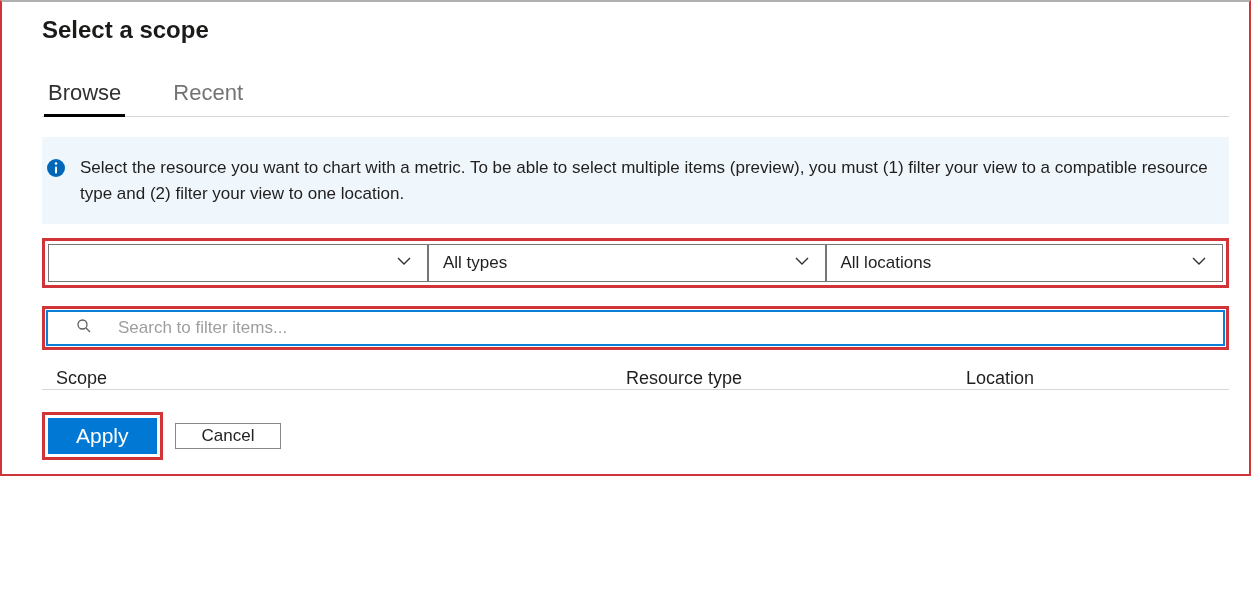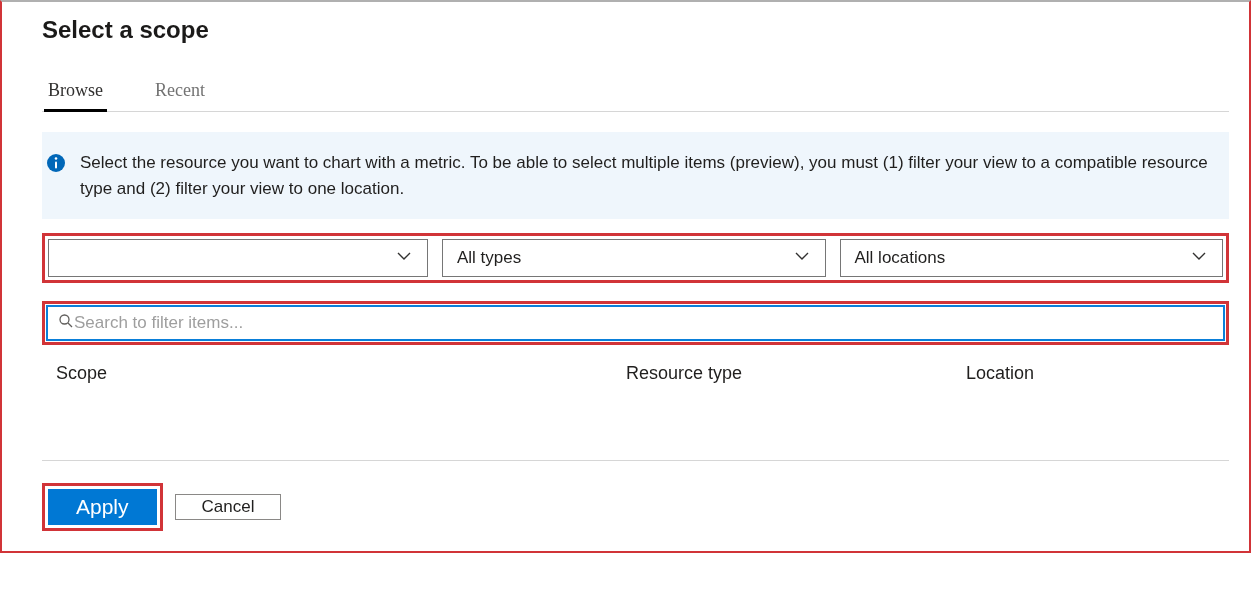--- a/index.html
+++ b/index.html
@@ -4,21 +4,21 @@
   <style>
     * { box-sizing: border-box; margin: 0; padding: 0; }
     body {
       font-family: "Segoe UI", -apple-system, BlinkMacSystemFont, sans-serif;
       background: #fff;
       color: #323130;
       font-size: 16px;
     }
     .panel {
       width: 1251px;
-      height: 553px;
+      height: 476px;
       border: 2px solid #d13438;
       border-top: 2px solid #b0b0b0;
       position: relative;
       padding: 14px 20px 20px 40px;
       display: flex;
       flex-direction: column;
     }
     .title {
       font-size: 24px;
       font-weight: 600;
@@ -26,25 +26,24 @@
       margin-bottom: 36px;
     }
     .tabs {
       display: flex;
       gap: 36px;
       border-bottom: 1px solid #d6d6d6;
       padding-left: 6px;
     }
     .tab {
       padding: 0 0 10px 0;
-      font-size: 18px;
+      font-size: 22px;
       cursor: pointer;
       position: relative;
       color: #323130;
-      font-family: Liberation Serif, serif;
     }
     .tab.active {
       font-weight: 400;
     }
     .tab.active::after {
       content: "";
       position: absolute;
       left: -4px;
       right: -4px;
       bottom: -1px;
@@ -65,21 +64,20 @@
     }
     .info-icon {
       width: 20px;
       height: 20px;
       flex: 0 0 auto;
       margin-top: 3px;
     }
     .filter-row {
       border: 3px solid #d13438;
       display: flex;
-      gap: 14px;
       padding: 3px;
       margin-top: 14px;
     }
     .dropdown {
       border: 1px solid #767676;
       height: 38px;
       padding: 0 14px;
       display: flex;
       align-items: center;
       justify-content: space-between;
@@ -96,22 +94,22 @@
       border: 3px solid #d13438;
       margin-top: 18px;
       padding: 2px;
     }
     .search-inner {
       border: 1px solid #0a7fd9;
       outline: 1px solid #0a7fd9;
       display: flex;
       align-items: center;
       height: 34px;
-      padding: 0 10px;
-      gap: 0;
+      padding: 0 28px;
+      gap: 26px;
     }
     .search-input {
       border: none;
       outline: none;
       font-size: 17px;
       flex: 1;
       color: #201f1e;
       font-family: inherit;
     }
     .search-input::placeholder { color: #9e9e9e; }

